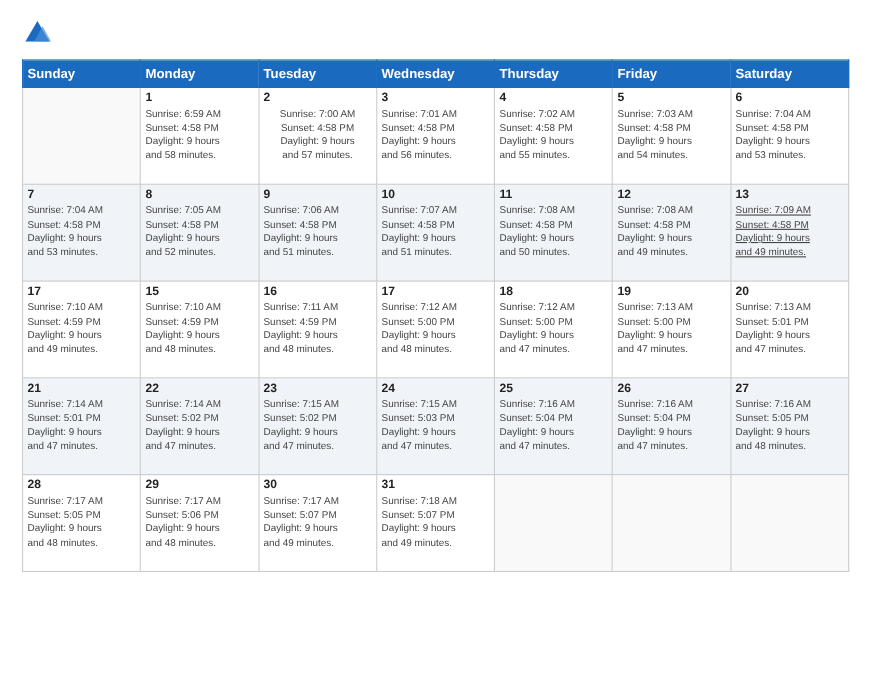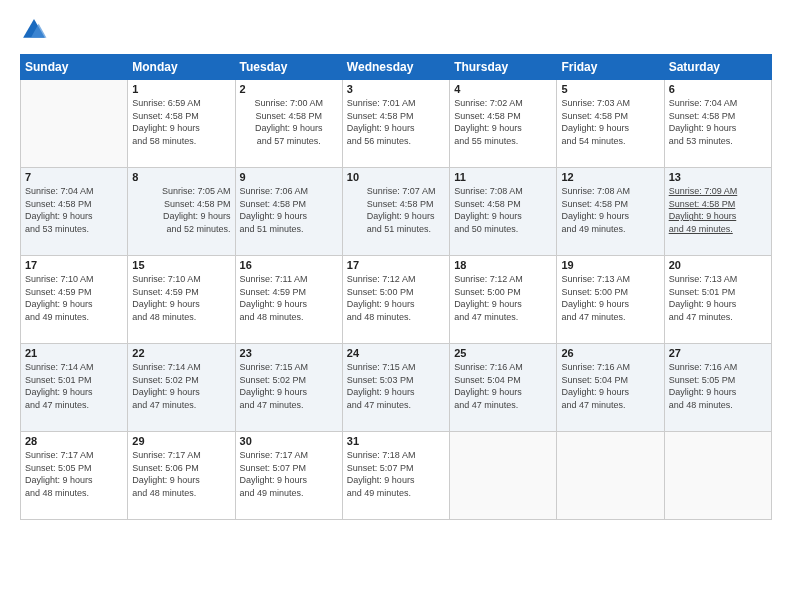--- a/index.html
+++ b/index.html
@@ -172,35 +172,35 @@
         <tr class="row-shade">
           <td>
             <span class="day-num">7</span>
             <div class="day-info" style="white-space: pre-line;">Sunrise: 7:04 AM
 Sunset: 4:58 PM
 Daylight: 9 hours
 and 53 minutes.</div>
           </td>
           <td>
             <span class="day-num">8</span>
-            <div class="day-info" style="white-space: pre-line; text-align: right;">Sunrise: 7:05 AM
+            <div class="day-info" style="white-space: pre-line;">Sunrise: 7:05 AM
 Sunset: 4:58 PM
 Daylight: 9 hours
 and 52 minutes.</div>
           </td>
           <td>
             <span class="day-num">9</span>
             <div class="day-info" style="white-space: pre-line;">Sunrise: 7:06 AM
 Sunset: 4:58 PM
 Daylight: 9 hours
 and 51 minutes.</div>
           </td>
           <td>
             <span class="day-num">10</span>
-            <div class="day-info" style="white-space: pre-line; margin-left: 20px;">Sunrise: 7:07 AM
+            <div class="day-info" style="white-space: pre-line;">Sunrise: 7:07 AM
 Sunset: 4:58 PM
 Daylight: 9 hours
 and 51 minutes.</div>
           </td>
           <td>
             <span class="day-num">11</span>
             <div class="day-info" style="white-space: pre-line;">Sunrise: 7:08 AM
 Sunset: 4:58 PM
 Daylight: 9 hours
 and 50 minutes.</div>

